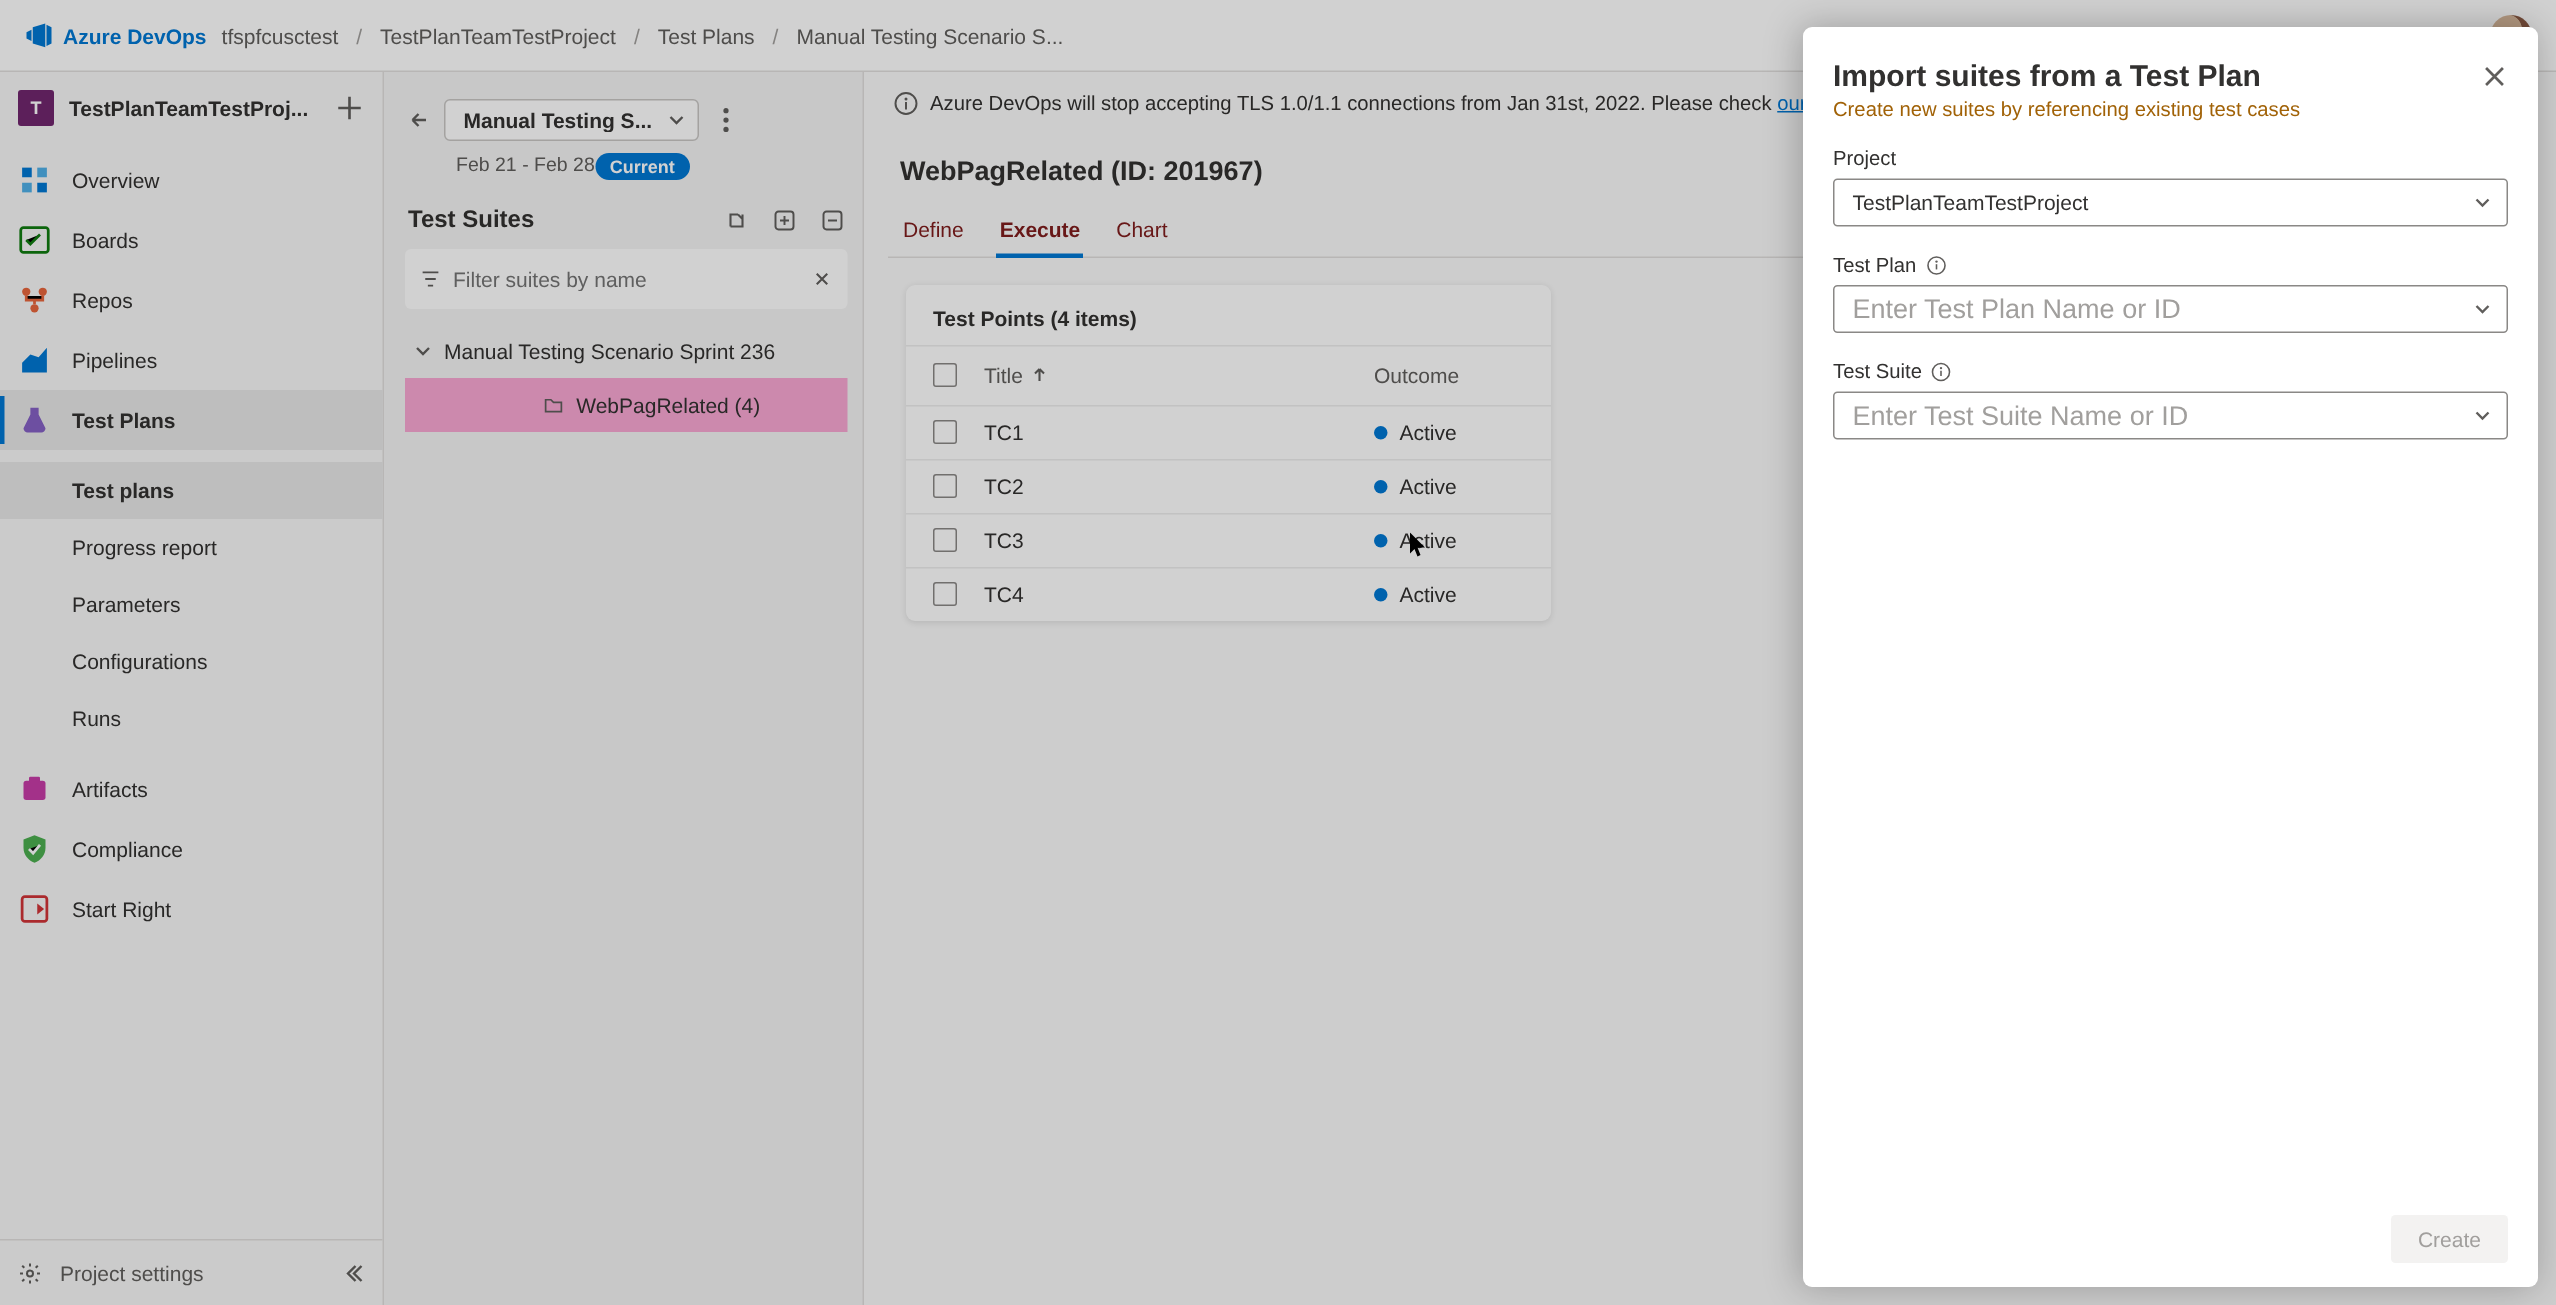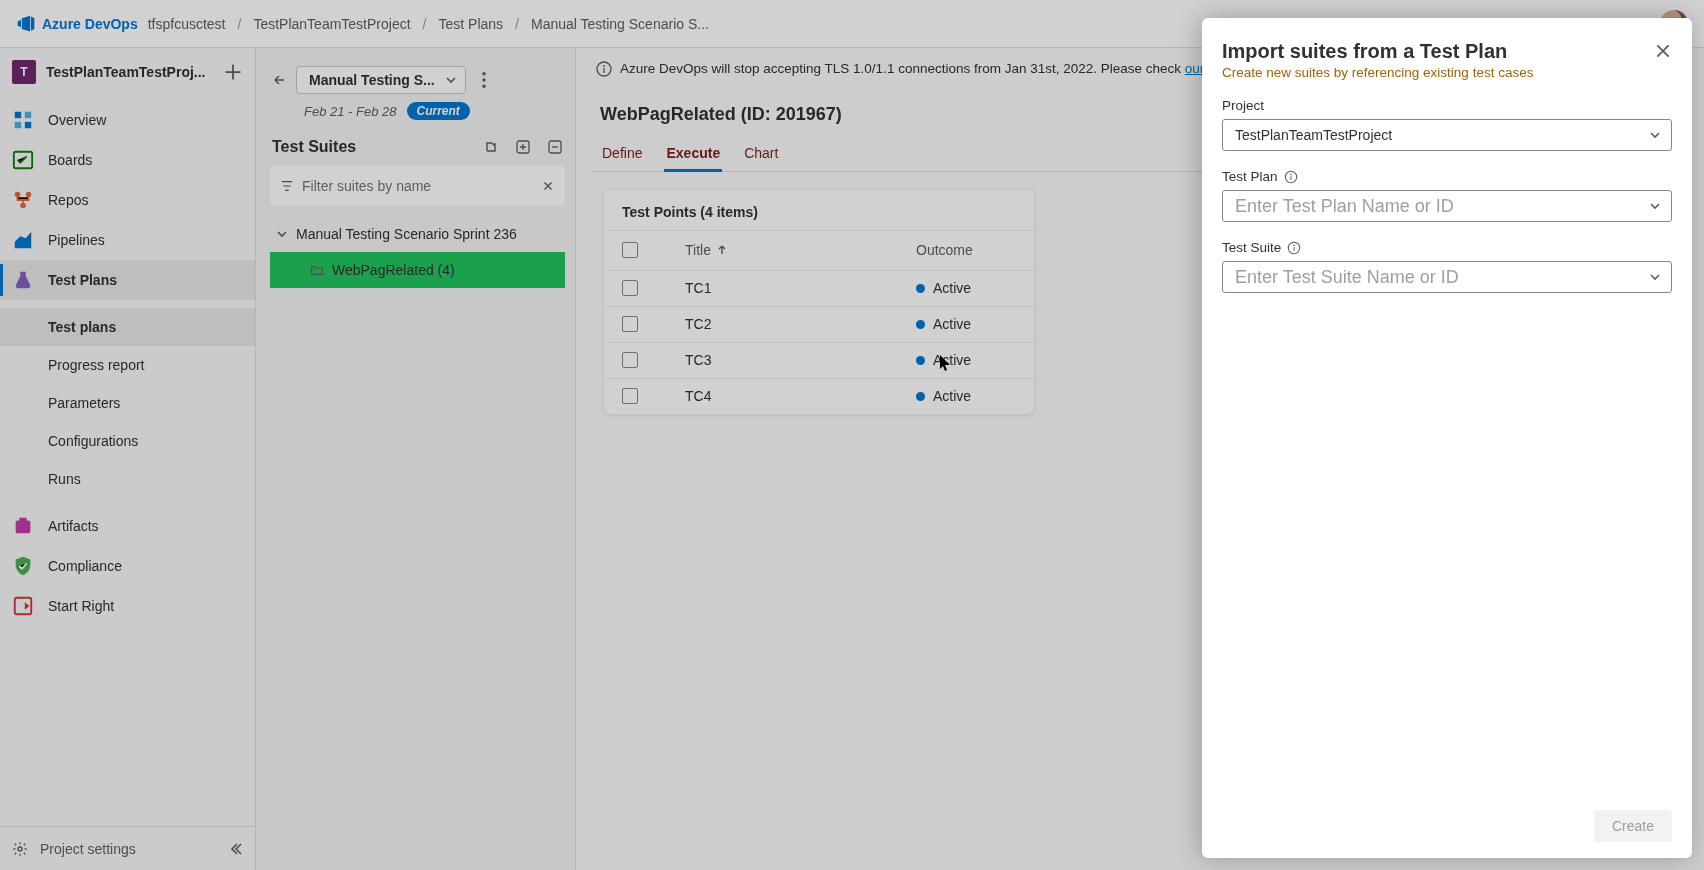--- a/index.html
+++ b/index.html
@@ -118,21 +118,21 @@
       border: 1px solid #c8c6c4;
       border-radius: 4px;
       padding: 5px 30px 5px 12px;
       gap: 8px;
       font-weight: 600;
       position: relative;
       max-width: 180px;
     }
     .plan-pill .chev { position: absolute; right: 8px; top: 50%; transform: translateY(-50%); width: 12px; height: 12px; color: #605e5c; }
     .plan-more { width: 20px; height: 20px; display: flex; align-items:center; justify-content:center; color: #605e5c; cursor: pointer; }
-    .plan-sub { display: flex; align-items: center; gap: 10px; padding: 4px 0 12px 34px; font-size: 13px; color: #605e5c; font-style: italic; }
+    .plan-sub { display: flex; padding: 4px 0 12px 34px; font-size: 13px; color: #605e5c; }
     .current-pill { background: #0078d4; color: #fff; font-size: 12px; padding: 2px 10px; border-radius: 12px; font-weight: 600; }
 
     .suites-header { display: flex; align-items: center; padding: 6px 2px 10px 2px; }
     .suites-title { font-size: 16px; font-weight: 600; flex: 1; }
     .suites-tools { display: flex; gap: 16px; color: #605e5c; }
     .suites-tools span { width: 16px; height: 16px; cursor: pointer; display: inline-flex; align-items:center; justify-content:center; }
 
     .filter-box {
       display: flex; align-items: center;
       background: #fff;
@@ -142,21 +142,21 @@
       gap: 8px;
       margin-bottom: 10px;
     }
     .filter-box input { border: none; outline: none; flex: 1; font-size: 14px; background: transparent; color: #323130; }
     .filter-box .filter-icon, .filter-box .clear-icon { width: 14px; height: 14px; color: #605e5c; }
     .filter-box .clear-icon { cursor: pointer; }
 
     .tree { font-size: 14px; }
     .tree-row { display: flex; align-items: center; height: 36px; gap: 8px; padding: 0 6px 0 6px; cursor: pointer; }
     .tree-row .chev-icon { width: 12px; height: 12px; color: #605e5c; }
-    .tree-child { padding-left: 40px; background: #22c55e; }
+    .tree-child { padding-left: 40px; background: #f9a8d4; justify-content: center; }
     .folder-icon { width: 14px; height: 14px; color: #605e5c; }
 
     
     .content {
       flex: 1;
       padding: 0 16px;
       background: #fafafa;
       display: flex; flex-direction: column;
     }
     .banner-full {
@@ -179,21 +179,20 @@
       box-shadow: 0 1px 4px rgba(0,0,0,0.10);
       overflow: hidden;
       width: 430px;
     }
     .points-head { padding: 14px 18px 10px 18px; font-weight: 600; }
     .points-table .th-row, .points-table .tr {
       display: flex; align-items: center;
       padding: 0 18px;
       height: 36px;
       border-top: 1px solid #ededed;
-      gap: 29px;
     }
     .points-table .th-row { font-weight: 400; color: #605e5c; height: 40px; }
     .col-check { width: 34px; display: flex; align-items: center; }
     .col-check .checkbox { width: 16px; height: 16px; border: 1px solid #8a8886; border-radius: 2px; }
     .col-title { flex: 1; display: flex; align-items: center; gap: 6px; }
     .col-outcome { width: 100px; display: flex; align-items: center; gap: 8px; }
     .status-dot { width: 9px; height: 9px; border-radius: 50%; background: #0078d4; }
 
     .cursor {
       position: absolute;

